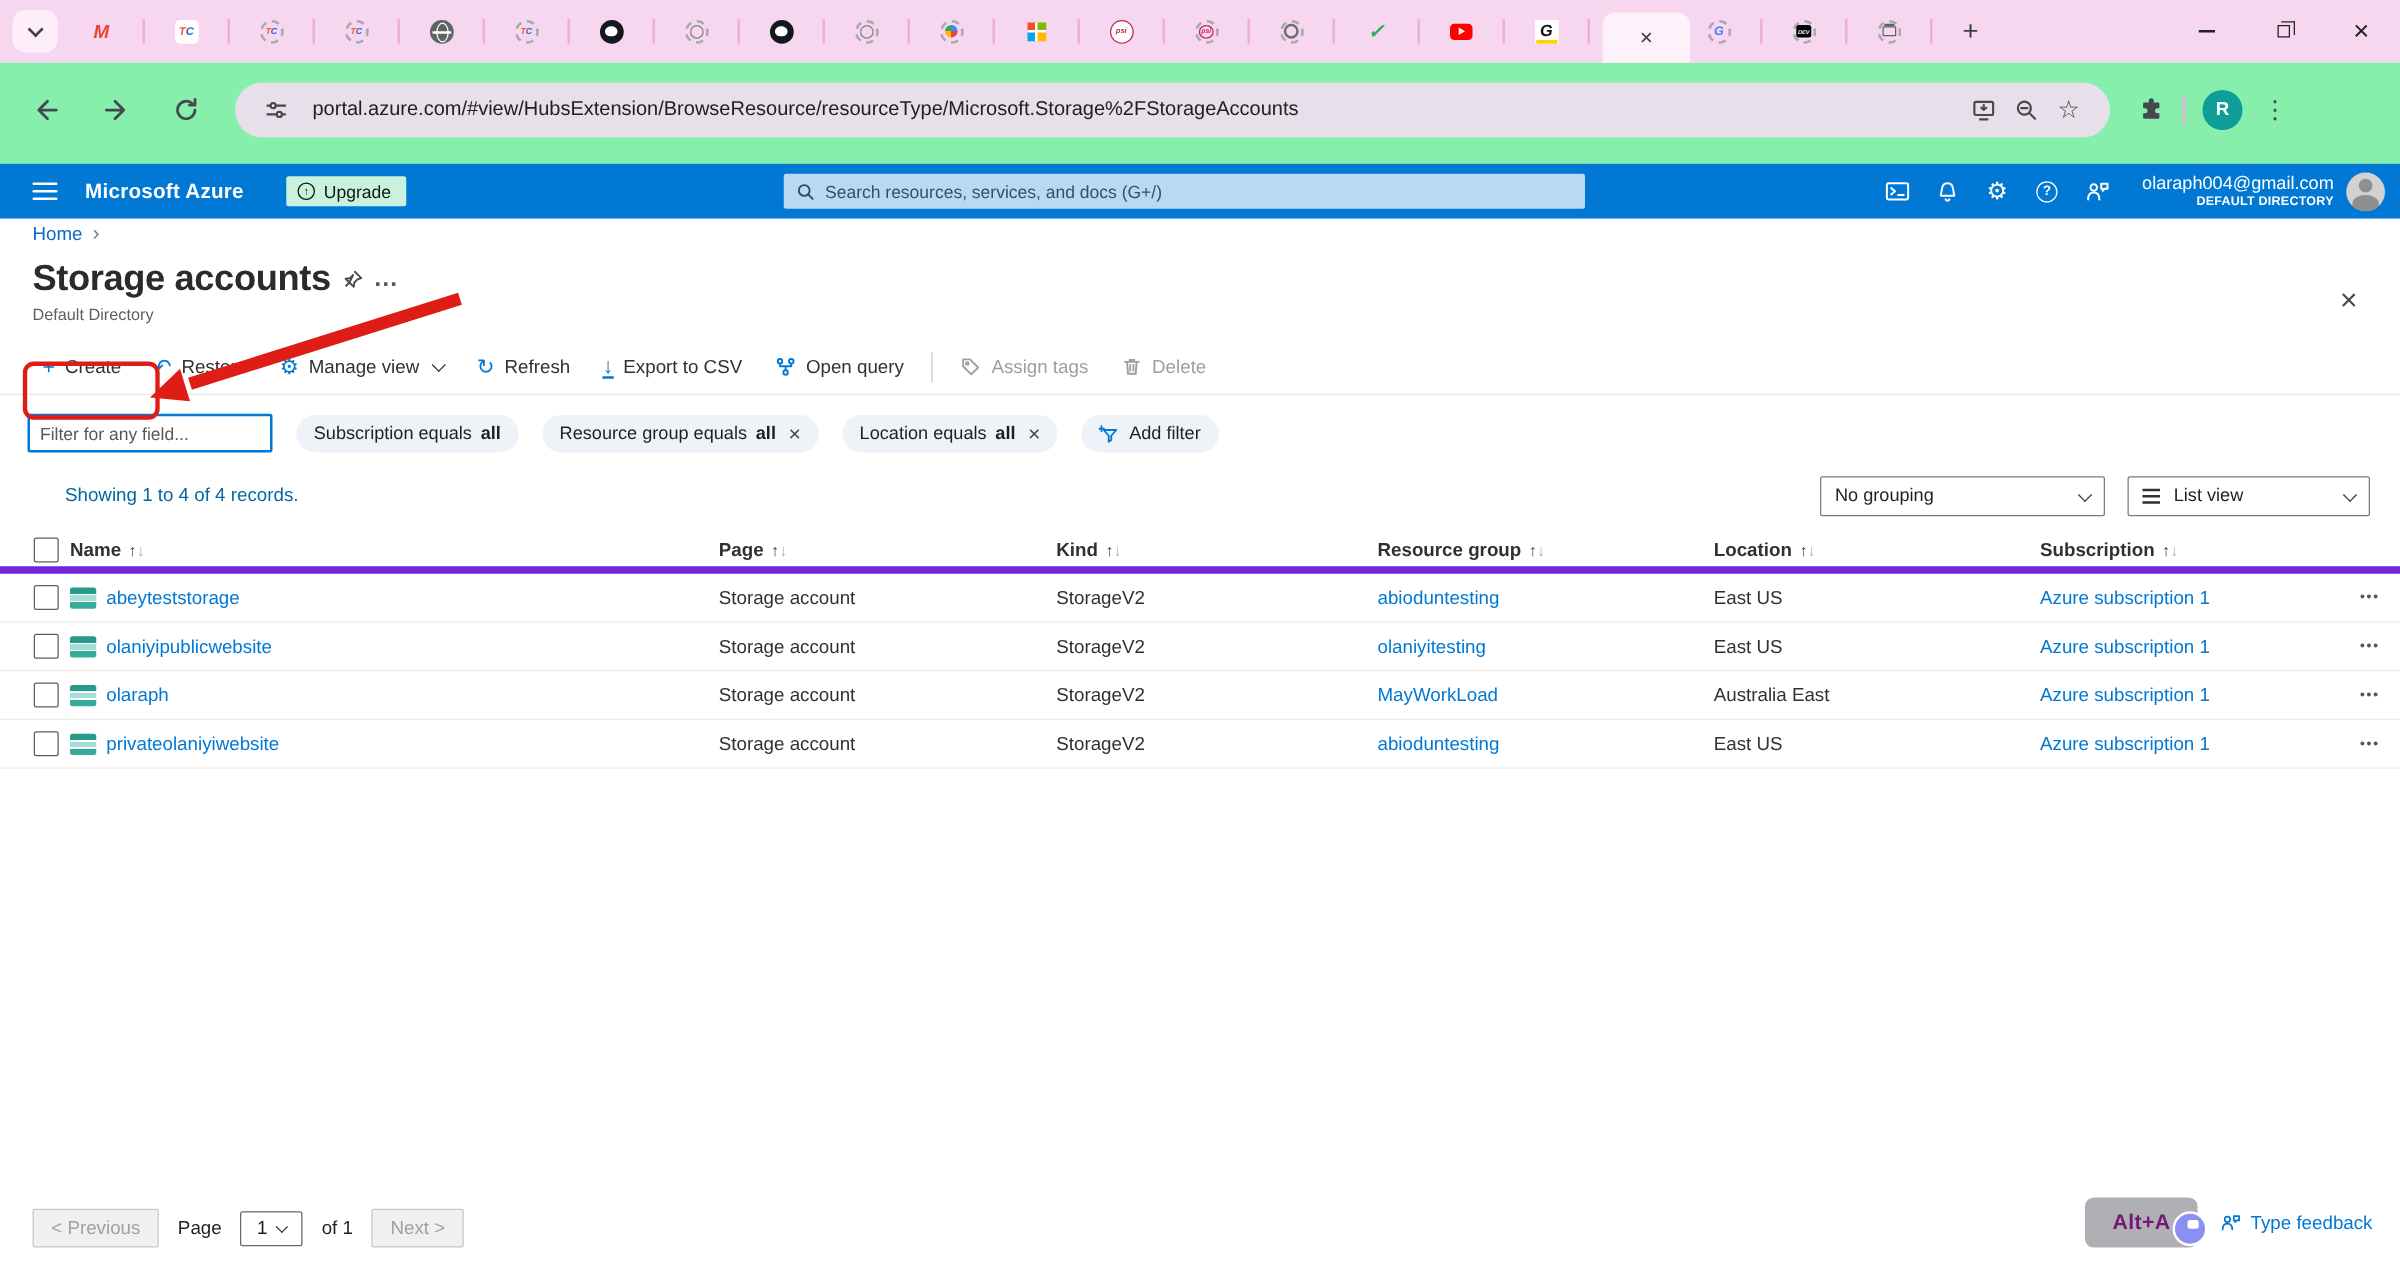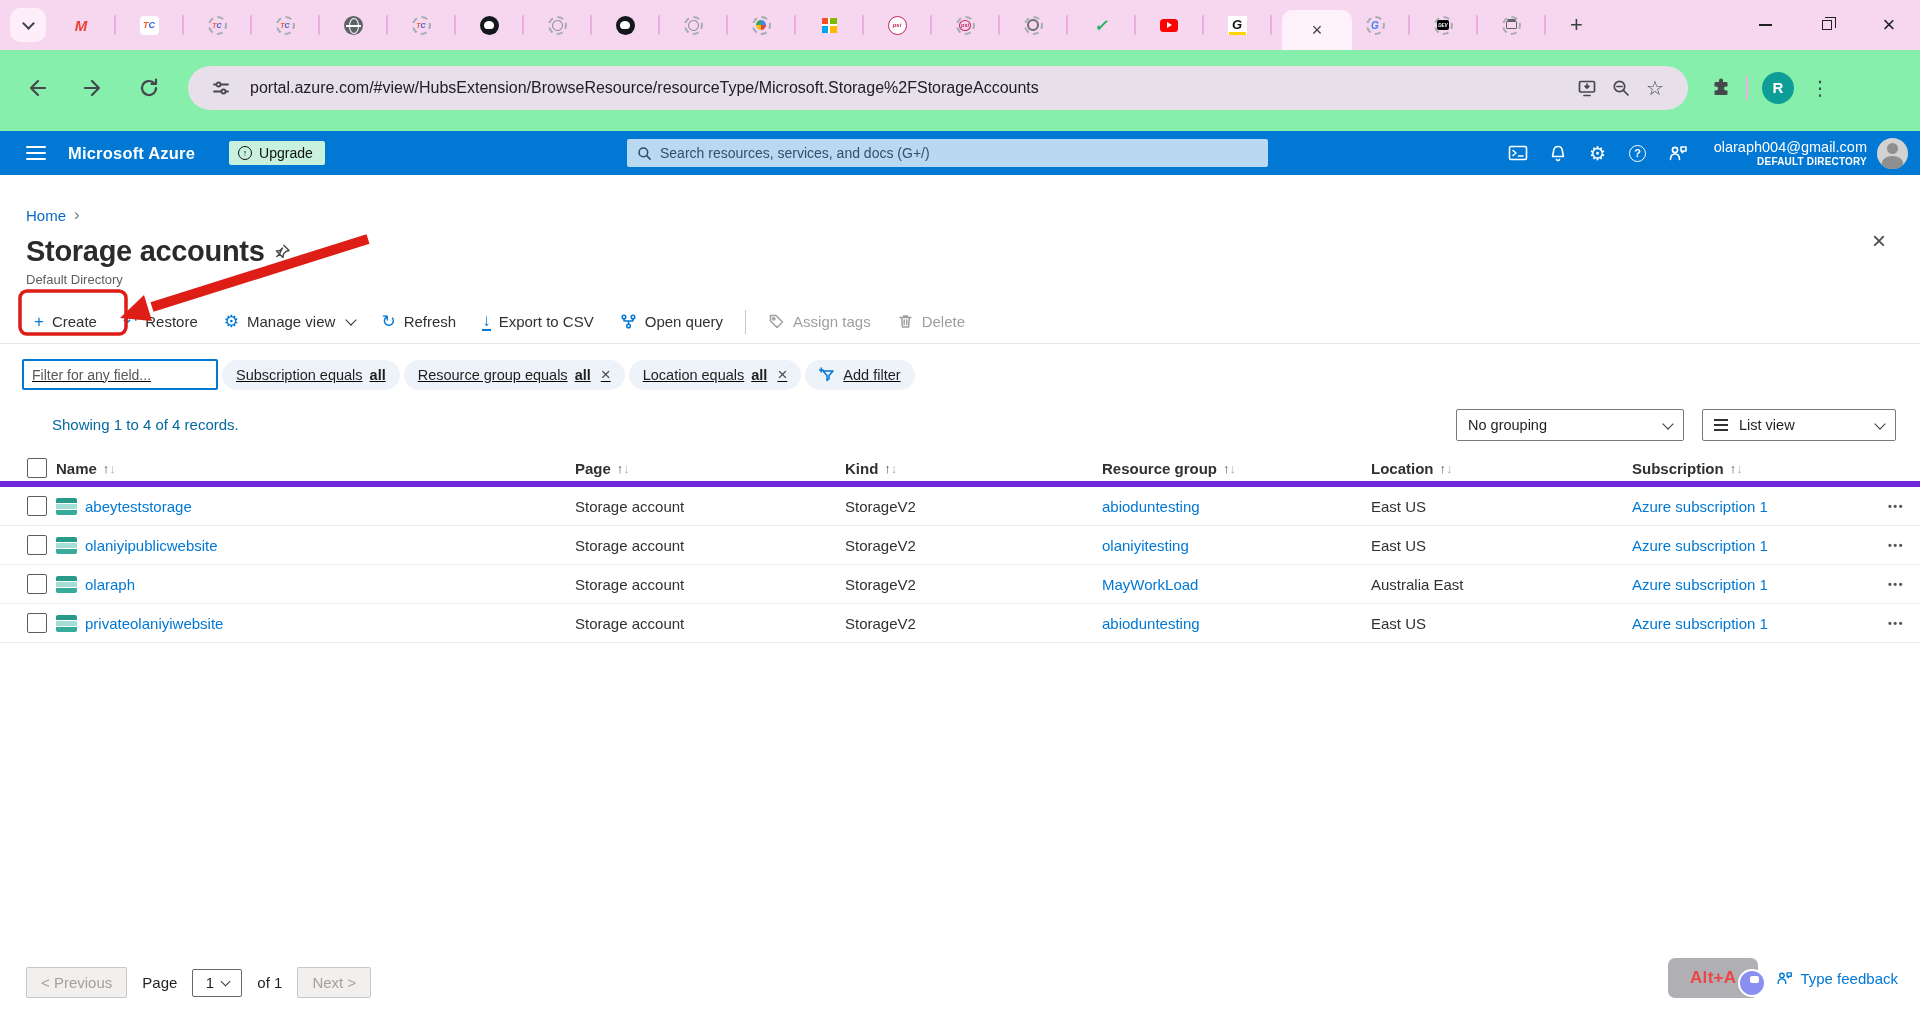--- a/index.html
+++ b/index.html
@@ -88,42 +88,42 @@
   .gear-glyph{font-size:19px;line-height:1;}
   .help-circ{width:17px;height:17px;border:1.6px solid #fff;border-radius:50%;display:flex;align-items:center;justify-content:center;font-size:11px;font-weight:700;}
   .account{text-align:right;line-height:1.25;margin:0 10px 0 16px;}
   .acct-email{font-size:14.5px;}
   .acct-dir{font-size:10px;font-weight:700;letter-spacing:.2px;}
   .az-avatar{width:31px;height:31px;border-radius:50%;background:#d2d2d2;position:relative;overflow:hidden;flex:none;}
   .az-avatar:before{content:"";position:absolute;left:10px;top:5px;width:11px;height:11px;border-radius:50%;background:#8f8f8f;}
   .az-avatar:after{content:"";position:absolute;left:5px;top:18px;width:21px;height:13px;border-radius:50% 50% 0 0;background:#8f8f8f;}
 
   
-  .main{position:relative;height:845px;background:#fff;padding-top:30px;}
+  .main{position:relative;height:845px;background:#fff;padding-top:2px;}
   .crumb{margin-left:26px;font-size:15px;display:flex;align-items:center;gap:8px;}
   .crumb a{color:#0b69c7;text-decoration:none;}
   .crumb-sep{color:#6f7e8c;font-size:17px;}
   .title-row{margin:10px 0 0 26px;display:flex;align-items:center;gap:8px;}
   .page-title{font-size:29px;font-weight:700;color:#2c2b2a;letter-spacing:-.3px;}
   .pin-ic,.ellipsis-ic{color:#4d4b49;}
   .ellipsis-ic{font-size:20px;font-weight:700;letter-spacing:1px;color:#5d5b59;}
   .page-close{position:absolute;top:54px;right:34px;font-size:24px;color:#4a4948;line-height:1;}
   .subtitle{margin:4px 0 0 26px;font-size:13px;color:#605e5c;}
 
   .cmdbar{margin-top:13px;height:44px;display:flex;align-items:center;padding-left:26px;border-bottom:1px solid #e8e6e4;}
   .cmd{display:flex;align-items:center;gap:8px;padding:0 13px;font-size:15px;color:#323130;white-space:nowrap;}
   .cmd:first-child{padding-left:8px;}
   .cmd .cic{color:#0078d4;font-size:17px;line-height:1;display:flex;align-items:center;}
   .cmd.disabled{color:#a19f9d;}
   .cmd.disabled .cic{color:#a19f9d;}
   .cmd-sep{width:1px;height:24px;background:#c8c6c4;margin:0 9px;}
   .exp-arrow{border-bottom:2px solid #0078d4;line-height:.9;}
   .cchev{width:8px;height:8px;border-right:1.8px solid #323130;border-bottom:1.8px solid #323130;transform:rotate(45deg);margin:-3px 0 0 4px;}
 
-  .filter-row{margin:15px 0 0 22px;display:flex;align-items:center;gap:4px;text-decoration:underline;}
+  .filter-row{margin:15px 0 0 22px;display:flex;align-items:flex-end;gap:19px;}
   .filter-input{width:196px;height:31px;border:2px solid #0078d4;border-radius:2px;font-size:14px;padding:0 8px;color:#201f1e;outline:none;font-family:"Liberation Sans",sans-serif;}
   .filter-input::placeholder{color:#5a5856;}
   .pill{height:30px;background:#eef3f9;border-radius:15px;display:flex;align-items:center;gap:7px;padding:0 14px;font-size:14.5px;color:#201f1e;white-space:nowrap;}
   .pill b{font-weight:700;}
   .pill-x{font-size:17px;color:#494846;margin-left:3px;line-height:1;}
   .addfilter .cic{color:#0078d4;display:flex;align-items:center;}
 
   .listbar{position:relative;margin-top:19px;height:34px;}
   .summary{position:absolute;left:24px;top:7px;font-size:15px;color:#0369a1;margin-left:28px;}
   .select{position:absolute;top:0;height:32px;border:1px solid #7c7a78;border-radius:2px;background:#fff;display:flex;align-items:center;padding:0 11px;font-size:14.5px;color:#201f1e;gap:9px;}
@@ -147,21 +147,21 @@
 
   
   .annot{position:absolute;left:0;top:0;pointer-events:none;z-index:5;}
 
   
   .pagination{position:absolute;left:26px;bottom:22px;display:flex;align-items:center;gap:15px;font-size:15px;color:#201f1e;}
   .pg-btn{padding:6px 14px;border:1px solid #c9c7c5;background:#f1f0ef;color:#a3a19f;border-radius:2px;font-size:15px;}
   .pg-select{width:50px;height:28px;border:1px solid #6b6967;border-radius:2px;display:flex;align-items:center;justify-content:center;gap:8px;background:#fff;}
   .pg-chev{width:7px;height:7px;border-right:1.6px solid #3b3a39;border-bottom:1.6px solid #3b3a39;transform:rotate(45deg);margin-top:-3px;}
   .footer-right{position:absolute;right:22px;bottom:22px;display:flex;align-items:center;gap:18px;}
-  .alt-badge{position:relative;background:rgba(128,128,134,.62);color:#ef4444;font-size:17px;font-weight:700;padding:10px 22px;border-radius:7px;letter-spacing:.3px;}
+  .alt-badge{position:relative;background:rgba(128,128,134,.62);color:#701a75;font-size:17px;font-weight:700;padding:10px 22px;border-radius:7px;letter-spacing:.3px;}
   .alt-badge:after{content:"";position:absolute;right:-8px;top:11px;width:24px;height:24px;border-radius:50%;background:#8a8ff2;border:2px solid #fff;}
   .alt-badge .mini{position:absolute;right:-1px;top:18px;width:9px;height:7px;background:#fff;border-radius:2px;z-index:2;}
   .feedback{display:flex;align-items:center;gap:7px;color:#0078d4;font-size:15px;text-decoration:none;}
 
   svg{display:block;}
 </style>
 </head>
 <body>
 
 <div class="stage">

